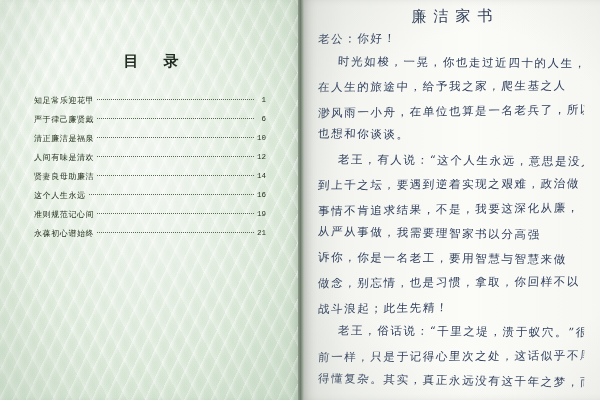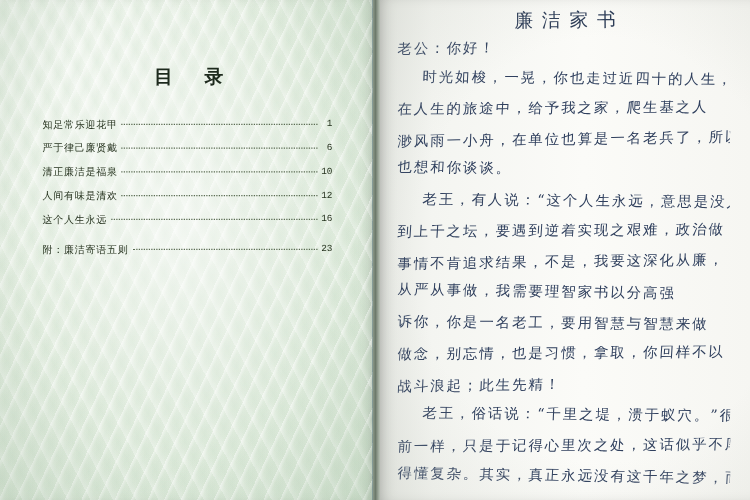--- a/index.html
+++ b/index.html
@@ -171,28 +171,38 @@
           <span class="lbl">清正廉洁是福泉</span>
           <span class="dots"></span>
           <span class="pg">10</span>
         </div>
         <div class="toc-row">
           <span class="lbl">人间有味是清欢</span>
           <span class="dots"></span>
           <span class="pg">12</span>
         </div>
         <div class="toc-row">
+          <span class="lbl">贤妻良母助廉洁</span>
+          <span class="dots"></span>
+          <span class="pg">14</span>
+        </div>
+        <div class="toc-row">
           <span class="lbl">这个人生永远</span>
           <span class="dots"></span>
           <span class="pg">16</span>
         </div>
-        <div class="toc-row appendix">
-          <span class="lbl">附：廉洁寄语五则</span>
-          <span class="dots"></span>
-          <span class="pg">23</span>
+        <div class="toc-row">
+          <span class="lbl">准则规范记心间</span>
+          <span class="dots"></span>
+          <span class="pg">19</span>
+        </div>
+        <div class="toc-row">
+          <span class="lbl">永葆初心谱始终</span>
+          <span class="dots"></span>
+          <span class="pg">21</span>
         </div>
 
       </div>
     </div>
   </div>
 
   <div class="gutter"></div>
 
   <div class="page-right">
     <div class="letter-title">廉洁家书</div>

